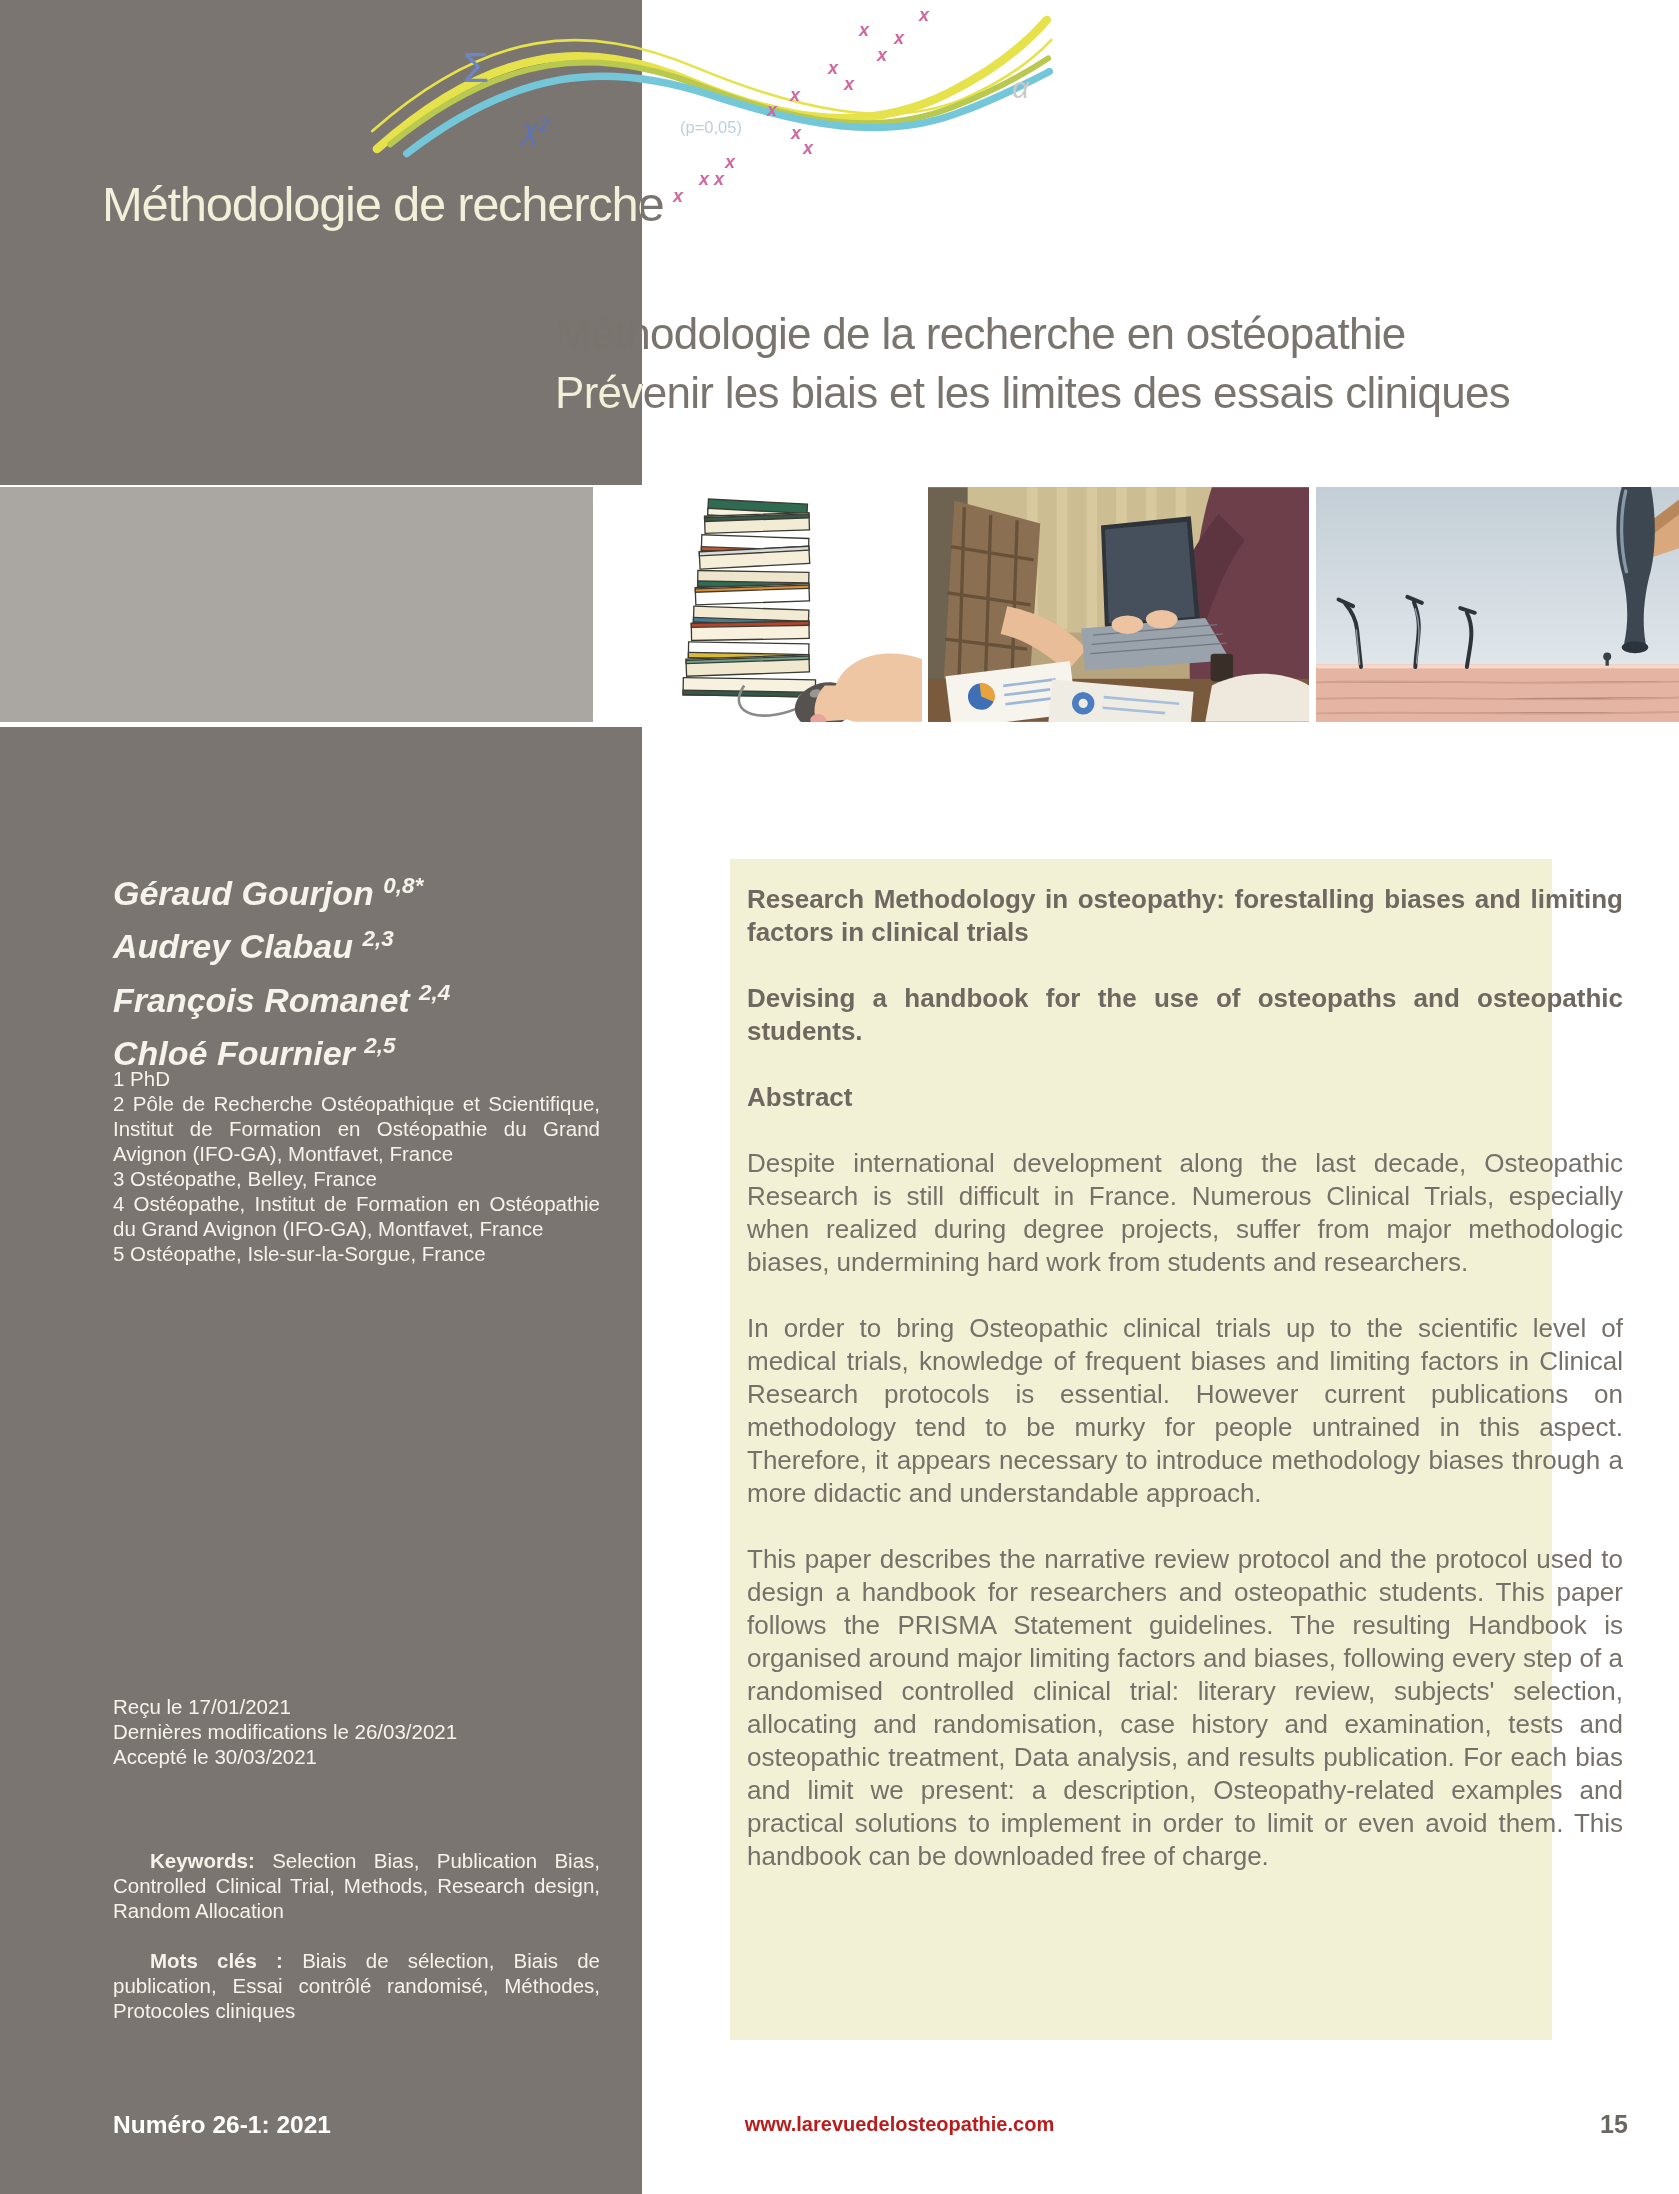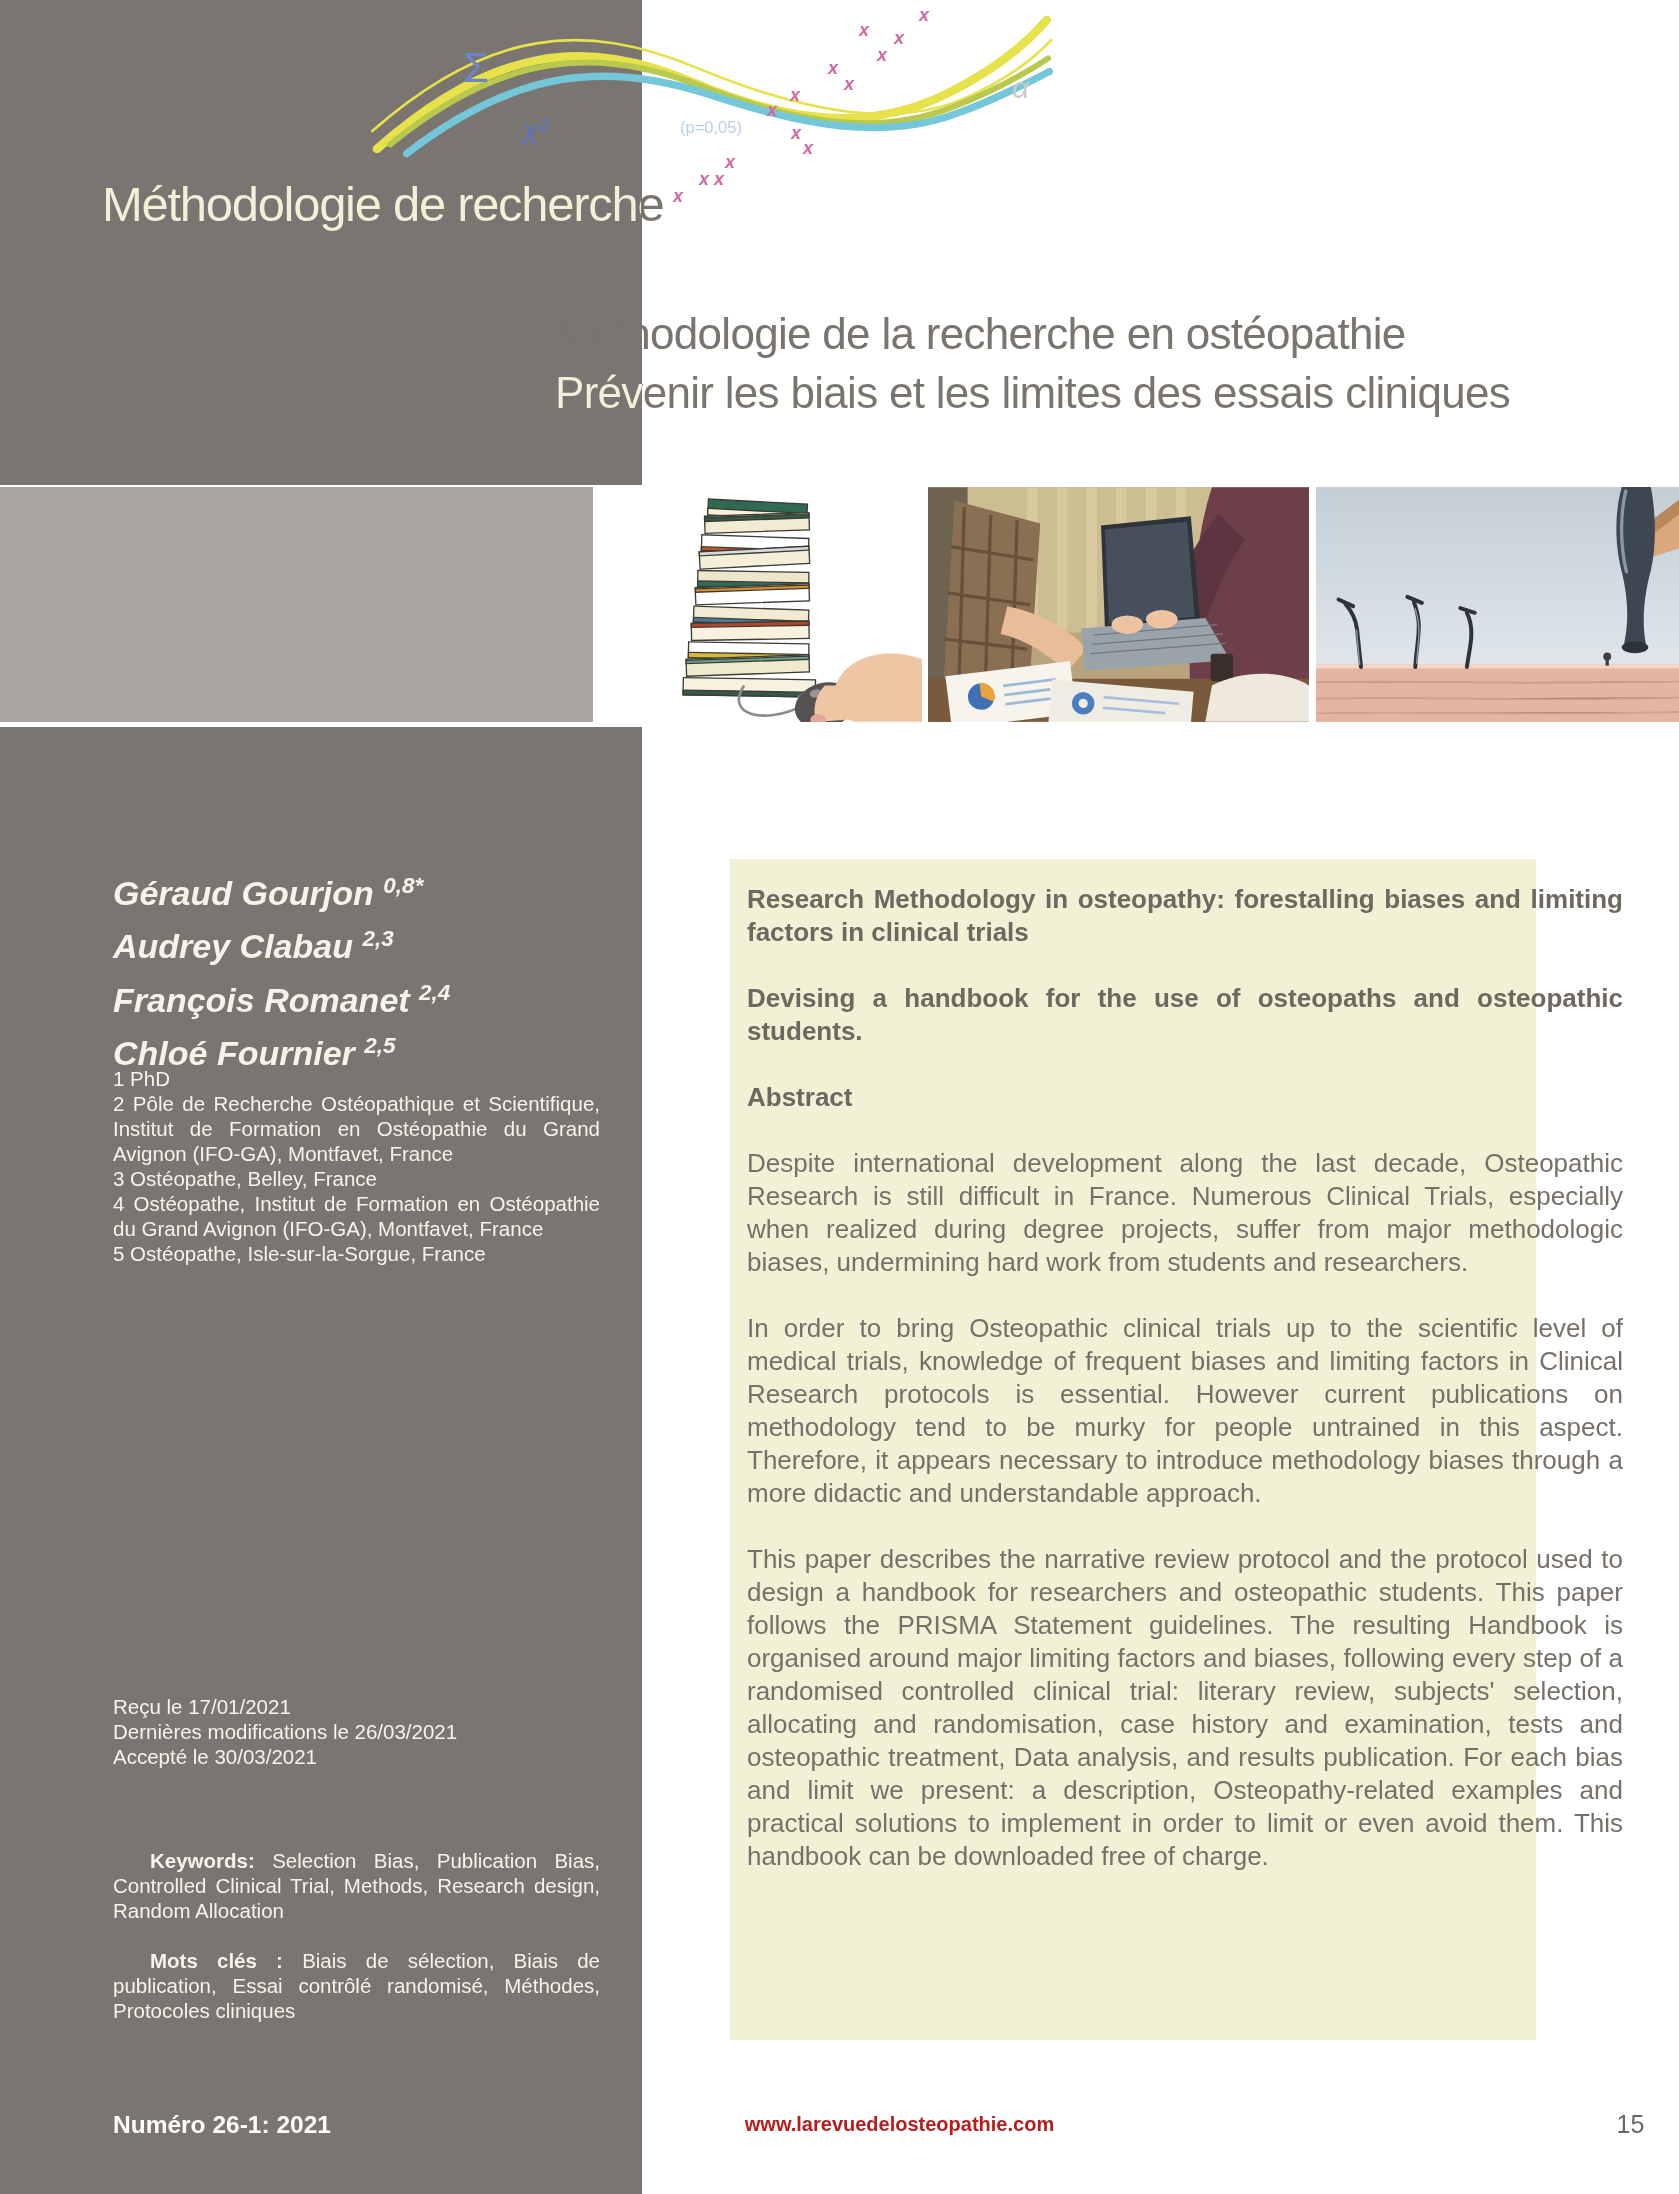--- a/index.html
+++ b/index.html
@@ -4,21 +4,21 @@
 <style>
   html,body{margin:0;padding:0;background:#e8e8e8;}
   .page{position:relative;width:1679px;height:2194px;background:#ffffff;overflow:hidden;
         font-family:"Liberation Sans", sans-serif;}
   .abs{position:absolute;}
 
   
   .header-block{left:0;top:0;width:642px;height:485px;background:#7a7571;}
   .gray-block{left:0;top:487px;width:593px;height:235px;background:#aaa6a2;}
   .left-col{left:0;top:727px;width:642px;height:1467px;background:#7a7571;}
-  .abstract-box{left:730px;top:859px;width:806px;height:1181px;background:#f2f0d5;}
+  .abstract-box{left:730px;top:859px;width:806px;height:1181px;background:#f2f0d5;padding-left:16px;}
 
   
   .logo-svg{left:367px;top:0;pointer-events:none;}
   .logo-text{left:435px;top:85px;font-size:46px;letter-spacing:-1.3px;white-space:nowrap;
              -webkit-background-clip:text;background-clip:text;color:transparent;
              background-image:linear-gradient(90deg,#ffffff 0 207px,#6e6a66 207px);}
   .sym{white-space:nowrap;font-style:italic;}
   .sigma{left:463px;top:44px;font-size:42px;color:#6e86c8;font-style:normal;}
   .chi{left:522px;top:112px;font-size:30px;color:#5c74b8;}
   .p005{left:680px;top:118px;font-size:16.5px;color:#bccfe2;font-style:normal;}
@@ -51,21 +51,21 @@
   .numero{top:2111px;font-size:24.5px;font-weight:bold;color:#ffffff;white-space:nowrap;}
 
   
   .abstract-inner{position:absolute;left:17px;top:24px;width:876px;color:#767069;
                   font-size:26px;line-height:33px;}
   .ab-bold{font-weight:bold;color:#6e6861;text-align:justify;margin:0 0 33px 0;}
   .ab-p{text-align:justify;margin:0 0 33px 0;}
 
   
   .site-url{left:661px;top:2113px;width:477px;text-align:center;font-size:20px;font-weight:bold;color:#b91c1c;}
-  .page-num{left:1600px;top:2110px;width:61px;text-align:center;font-size:25px;font-weight:normal;color:#6b6661;}
+  .page-num{left:1600px;top:2110px;width:61px;text-align:left;font-size:25px;font-weight:bold;color:#6b6661;}
 </style>
 </head>
 <body>
 
 <div class="page">
 
   <div class="abs header-block"></div>
   <div class="abs gray-block"></div>
   <div class="abs left-col"></div>
 

